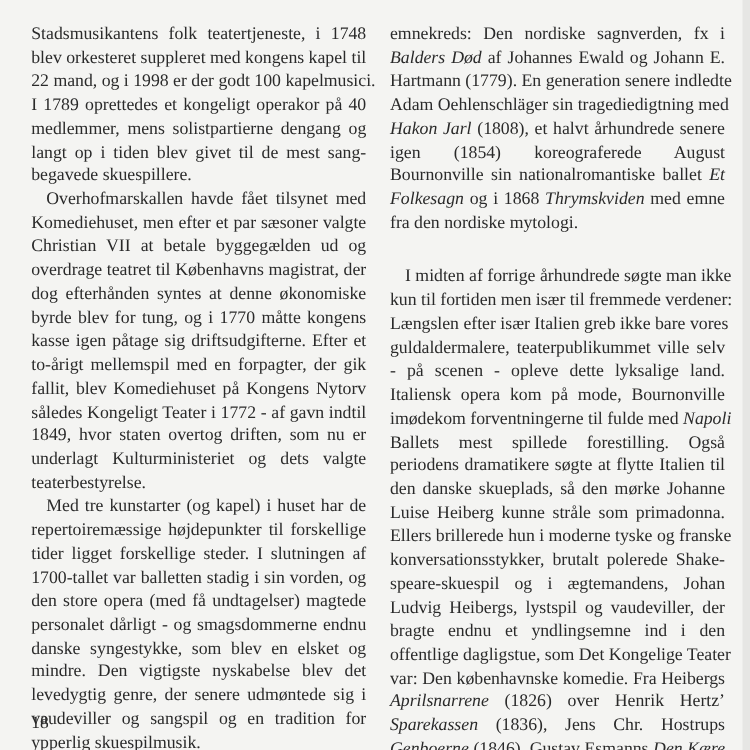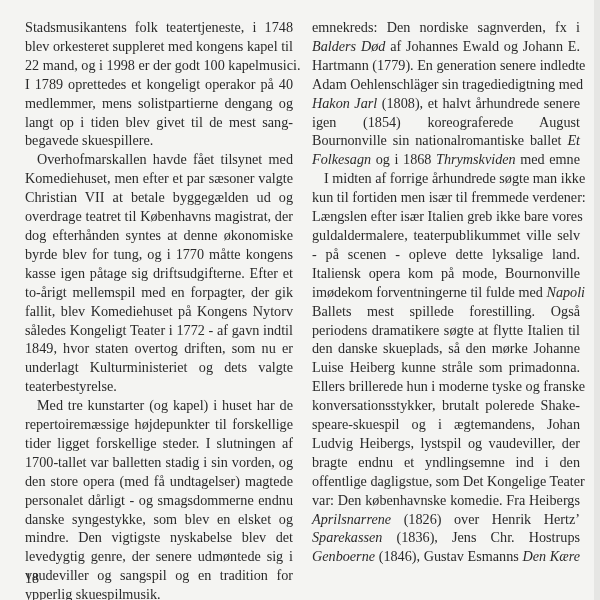--- a/index.html
+++ b/index.html
@@ -66,21 +66,22 @@
   </div>
 <div class="col right" id="rightcol">
     <span class="line">emnekreds: Den nordiske sagnverden, fx i</span>
     <span class="line"><i>Balders Død</i> af Johannes Ewald og Johann E.</span>
     <span class="line">Hartmann (1779). En generation senere indledte</span>
     <span class="line">Adam Oehlenschläger sin tragediedigtning med</span>
     <span class="line"><i>Hakon Jarl</i> (1808), et halvt århundrede senere</span>
     <span class="line">igen (1854) koreograferede August</span>
     <span class="line">Bournonville sin nationalromantiske ballet <i>Et</i></span>
     <span class="line"><i>Folkesagn</i> og i 1868 <i>Thrymskviden</i> med emne</span>
-    <span class="line" style="text-indent: 12px;">I midten af forrige århundrede søgte man ikke</span>
+    <span class="line last">fra den nordiske mytologi.</span>
+    <span class="line" style="text-indent: 12px; margin-top: 24px;">I midten af forrige århundrede søgte man ikke</span>
     <span class="line">kun til fortiden men især til fremmede verdener:</span>
     <span class="line">Længslen efter især Italien greb ikke bare vores</span>
     <span class="line">guldaldermalere, teaterpublikummet ville selv</span>
     <span class="line">- på scenen - opleve dette lyksalige land.</span>
     <span class="line">Italiensk opera kom på mode, Bournonville</span>
     <span class="line">imødekom forventningerne til fulde med <i>Napoli</i></span>
     <span class="line">Ballets mest spillede forestilling. Også</span>
     <span class="line">periodens dramatikere søgte at flytte Italien til</span>
     <span class="line">den danske skueplads, så den mørke Johanne</span>
     <span class="line">Luise Heiberg kunne stråle som primadonna.</span>

